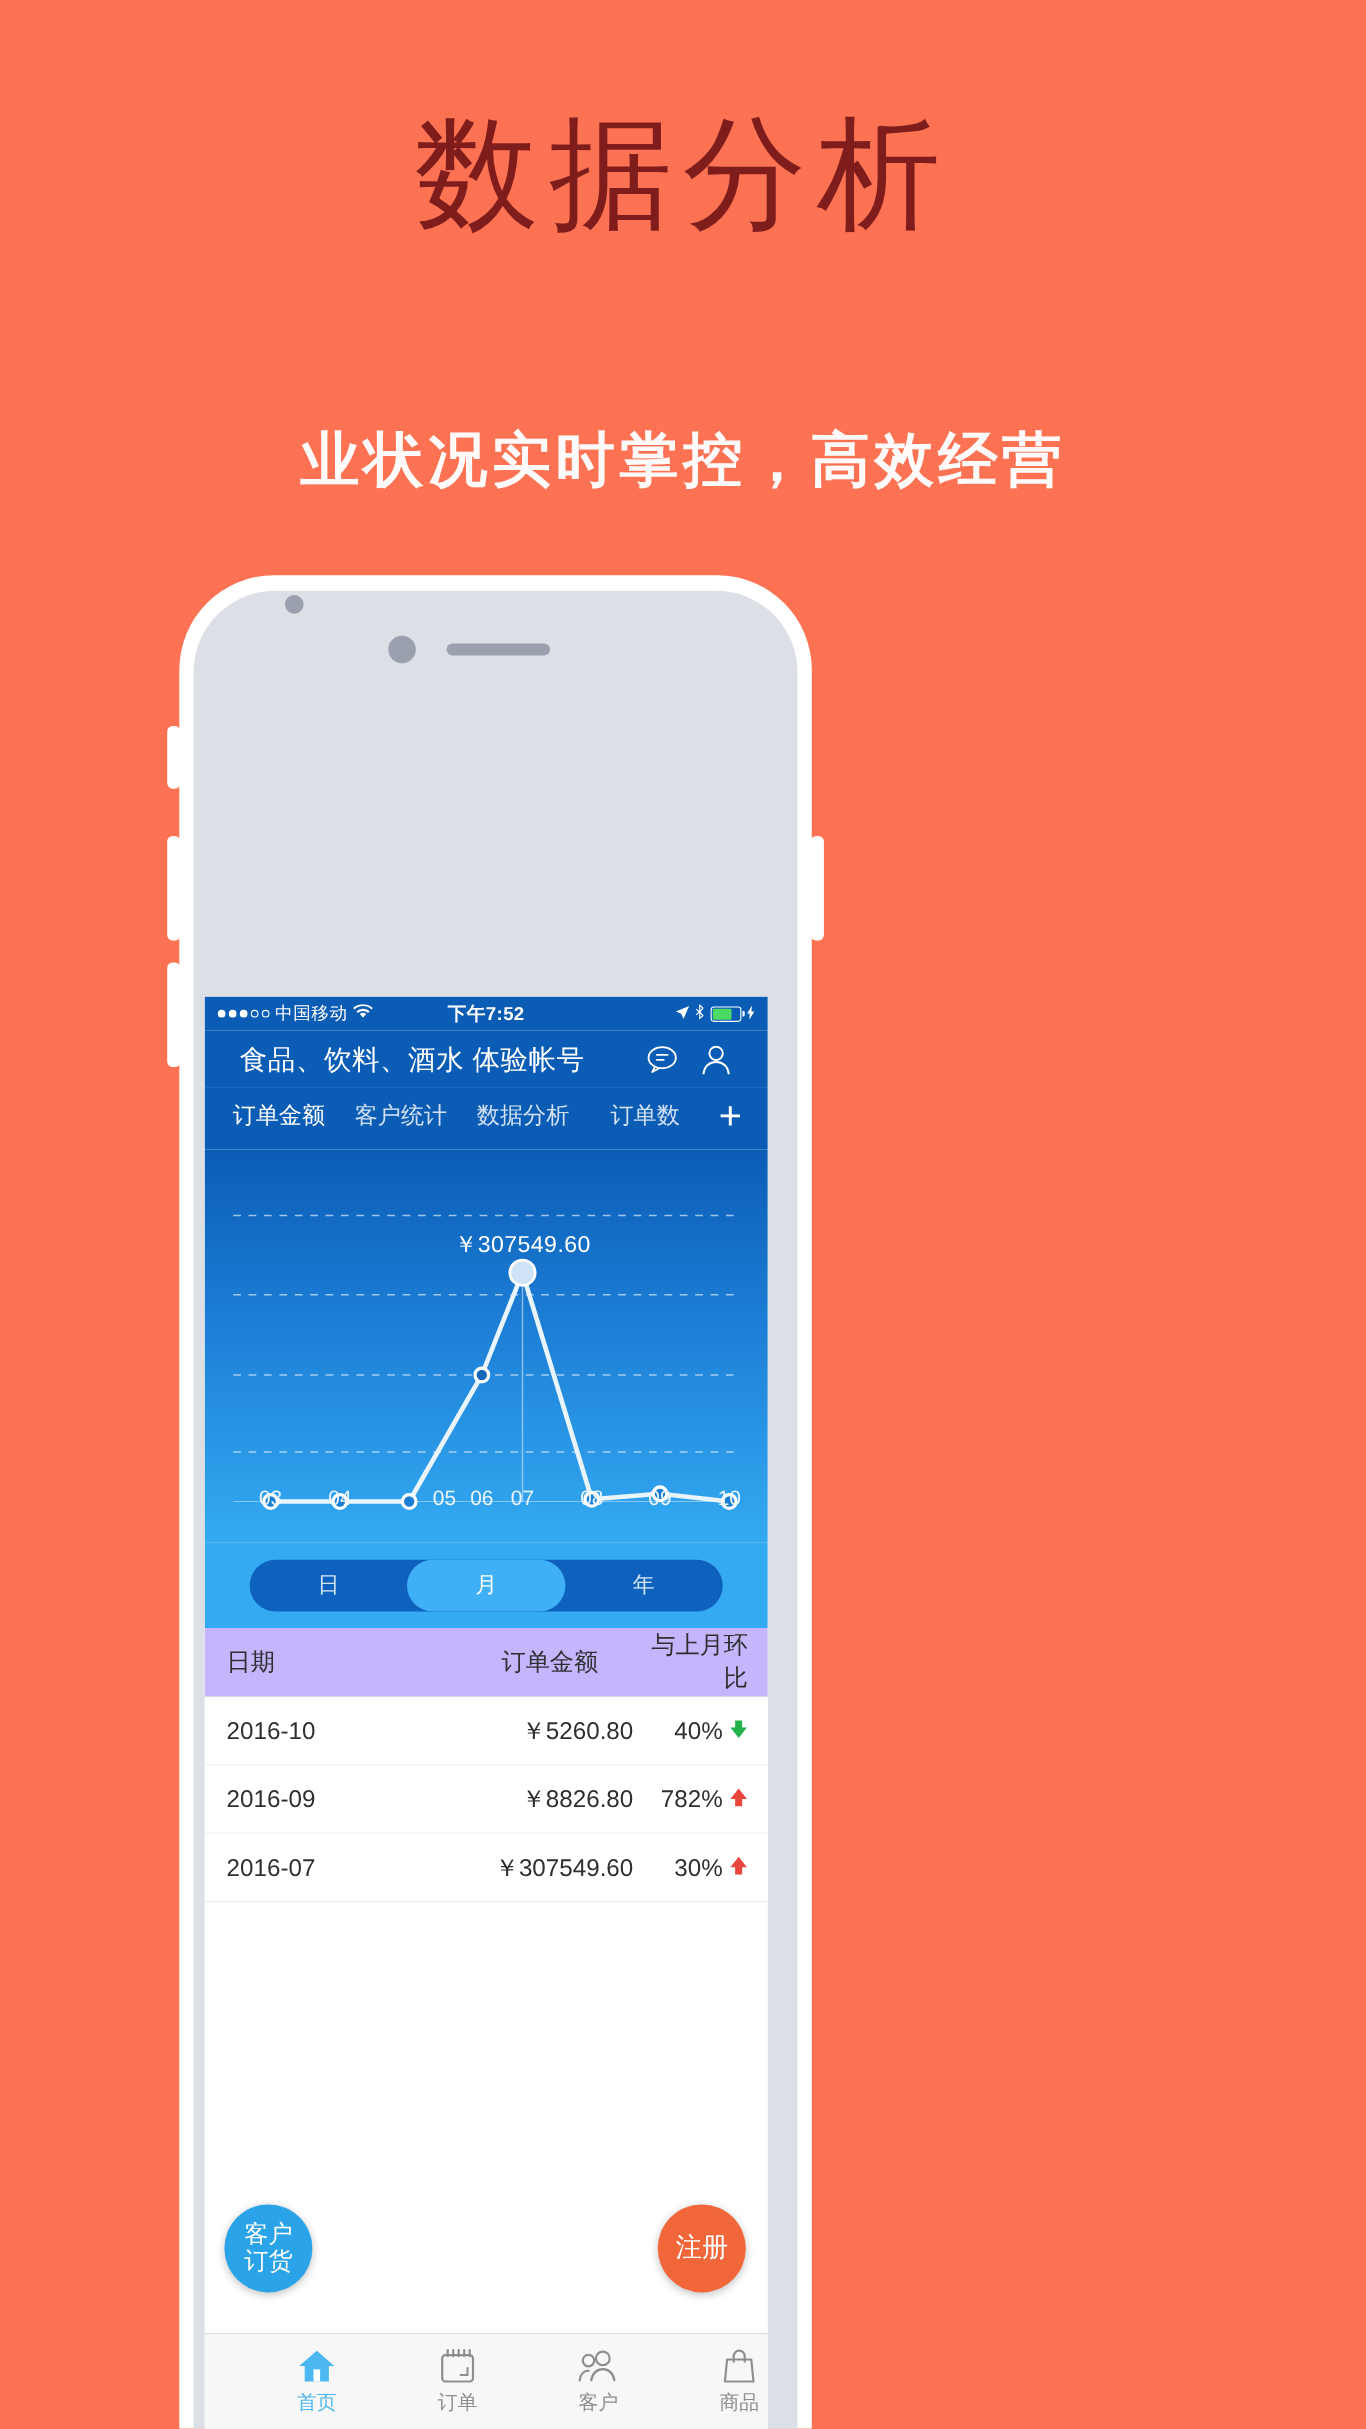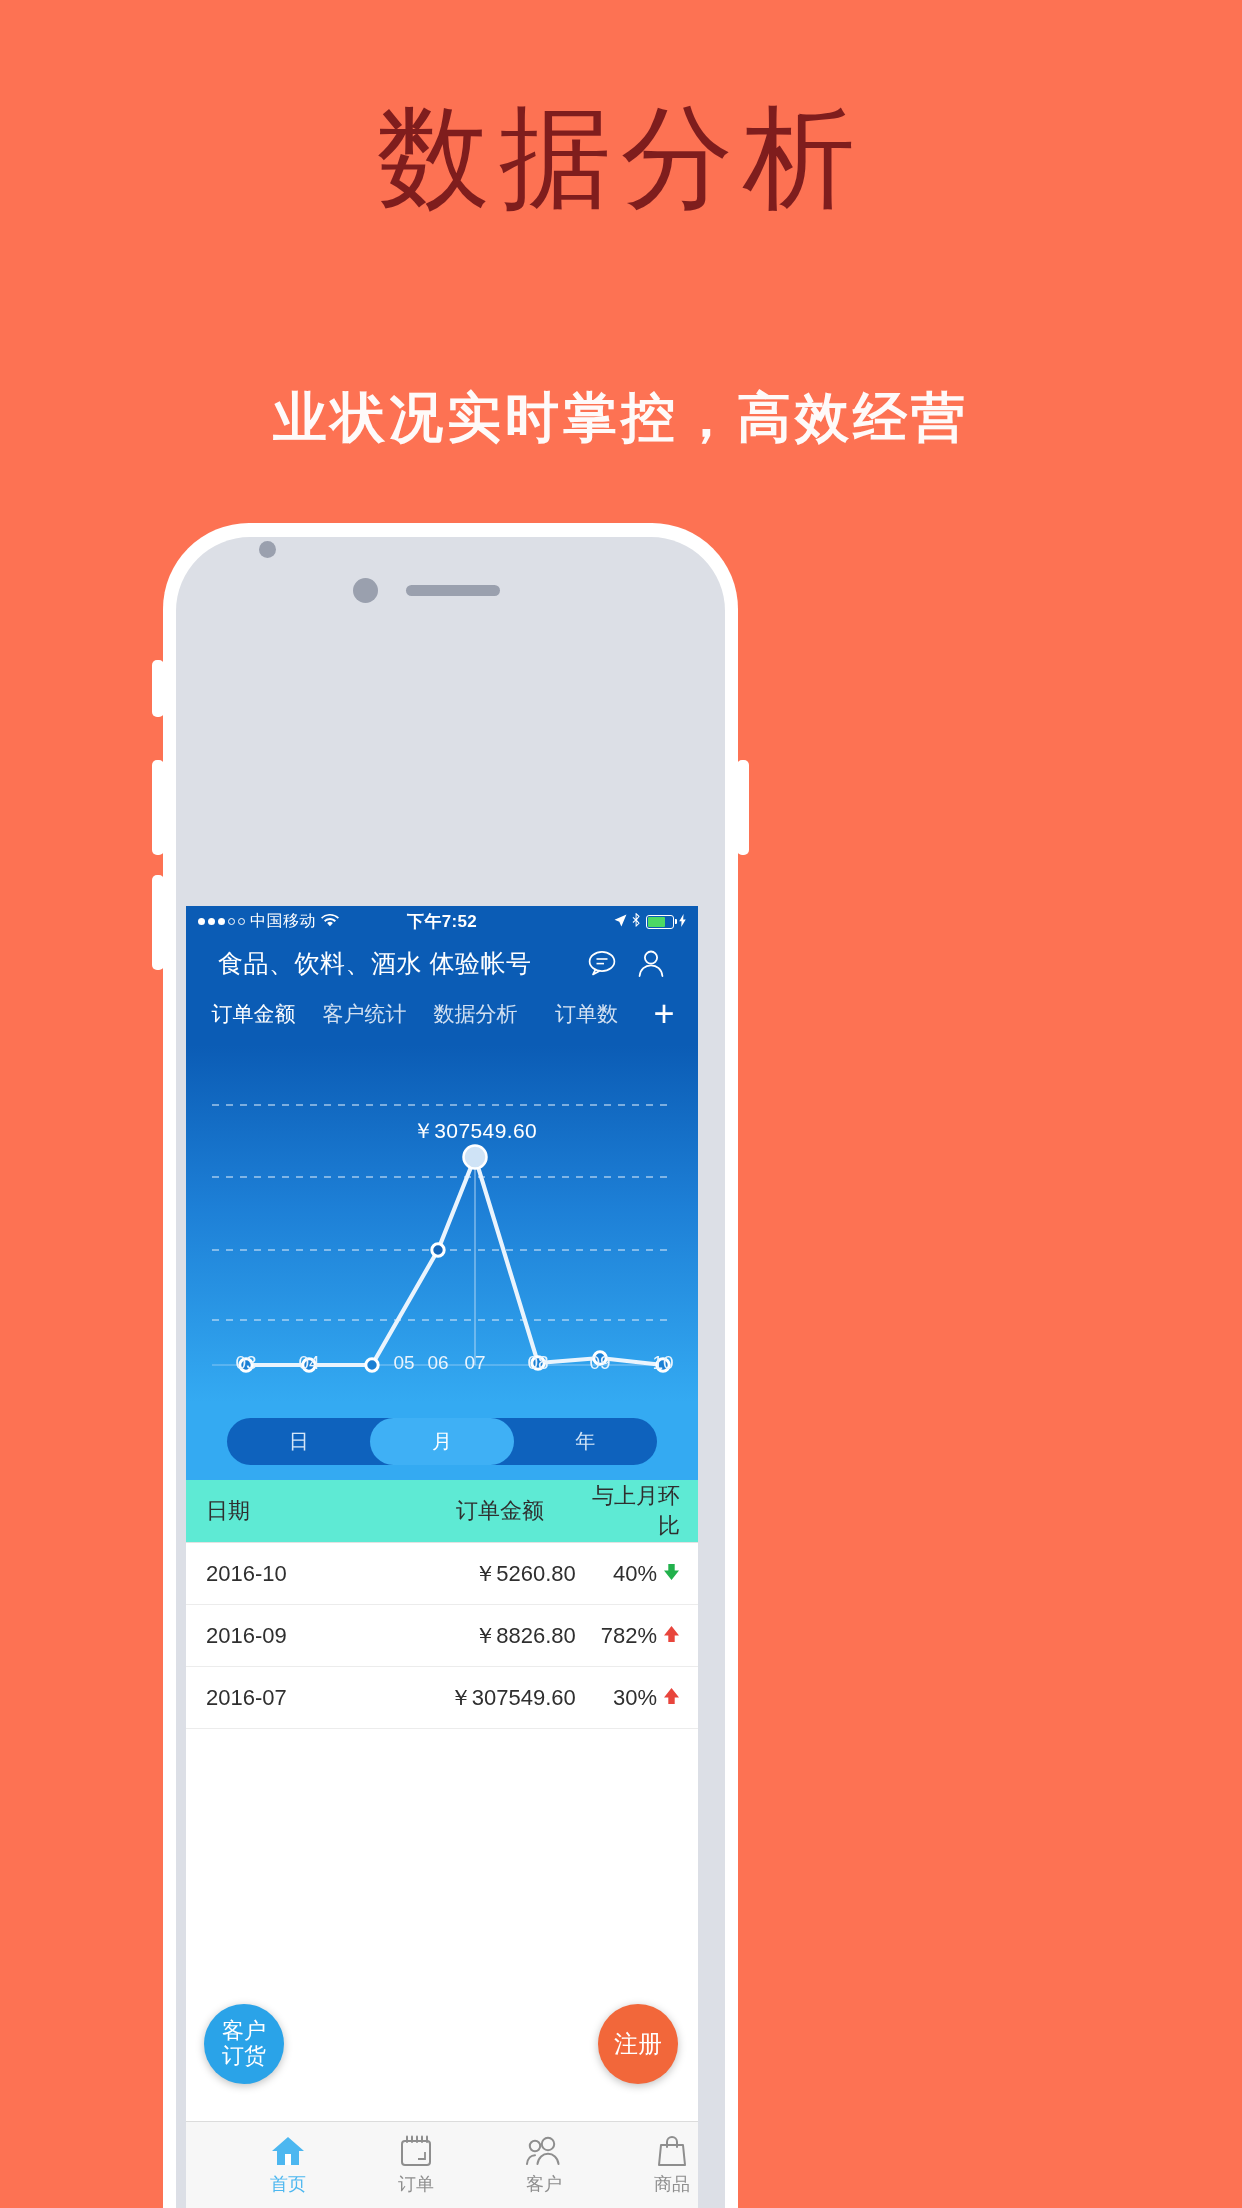--- a/index.html
+++ b/index.html
@@ -152,21 +152,21 @@
   }
   .seg.active{color:#ffffff;}
   .seg-thumb{
     position:absolute;top:0;left:33.33%;width:33.33%;height:100%;
     background:#3fb0f5;border-radius:24px;
   }
 
   
   .thead{
     display:flex;height:62px;align-items:center;
-    background:#5eead4;color:#2f2f2f;font-size:22px;
+    background:#c4b5fd;color:#2f2f2f;font-size:22px;
     border-bottom:1px solid #e2e2e2;
   }
   .trow{
     display:flex;height:61px;align-items:center;
     color:#2f2f2f;font-size:22px;background:#fff;
     border-bottom:1px solid #ececec;position:relative;
   }
   .c-date{width:46%;padding-left:20px;}
   .c-amt{width:32%;text-align:right;}
   .c-pct{width:22%;text-align:right;padding-right:18px;

